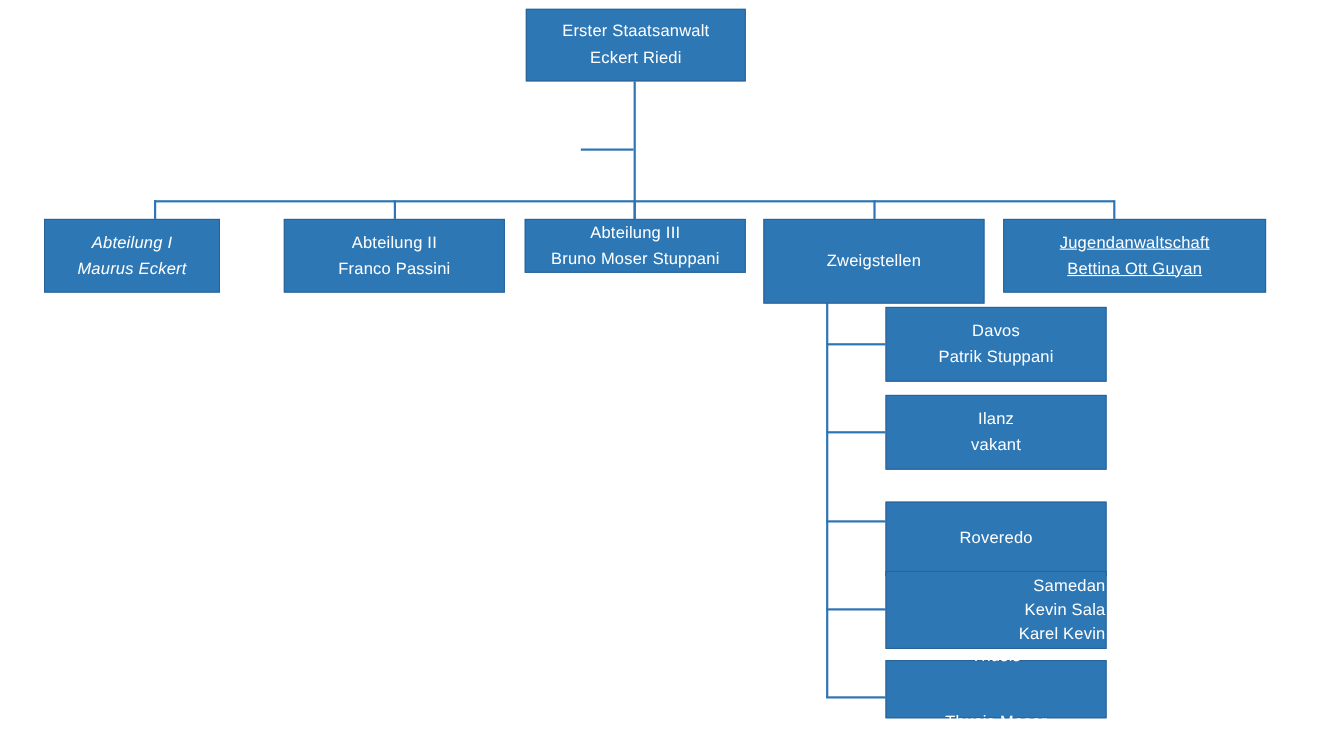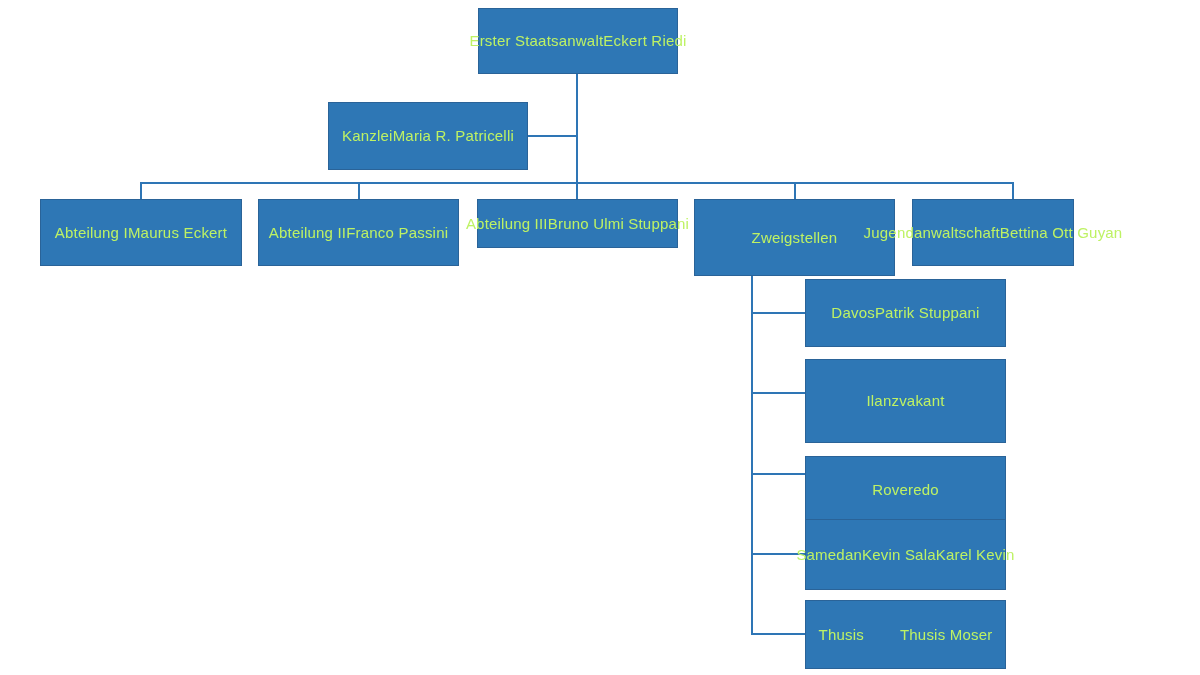--- a/index.html
+++ b/index.html
@@ -9,32 +9,32 @@
     width: 1200px;
     height: 675px;
     background: #ffffff;
     overflow: hidden;
     font-family: "Liberation Sans", sans-serif;
   }
   .box {
     position: absolute;
     background: #2e77b5;
     border: 1.5px solid #2a6398;
-    color: #bef264;
+    color: #ffffff;
     display: flex;
-    flex-direction: row;
+    flex-direction: column;
     align-items: center;
     justify-content: center;
     text-align: center;
     font-size: 15px;
     line-height: 24px;
     letter-spacing: 0.2px;
     z-index: 2;
   }
-  .box.tight { line-height: 22px; }
+  .box.tight { line-height: 22px; align-items: flex-end; }
   .box span { display: block; white-space: nowrap; }
   .line {
     position: absolute;
     background: #2e75b5;
     z-index: 1;
   }
   .hline { height: 1.5px; }
   .vline { width: 1.5px; }
 </style>
 </head>
@@ -55,59 +55,55 @@
   <div class="line hline" style="left:751px; top:392px; width:54px;"></div>
   <div class="line hline" style="left:751px; top:473px; width:54px;"></div>
   <div class="line hline" style="left:751px; top:553px; width:54px;"></div>
   <div class="line hline" style="left:751px; top:633px; width:54px;"></div>
 
   <div class="box" style="left:478px; top:8px; width:200px; height:66px;">
     <span>Erster Staatsanwalt</span>
     <span>Eckert Riedi</span>
   </div>
 
-  <div class="box" style="left:328px; top:102px; width:200px; height:68px;">
-    <span>Kanzlei</span>
-    <span>Maria R. Patricelli</span>
-  </div>
 
-  <div class="box" style="left:40px; top:199px; width:202px; height:67px;">
+  <div class="box" style="left:40px; top:199px; width:160px; height:67px;font-style:italic;">
     <span>Abteilung I</span>
     <span>Maurus Eckert</span>
   </div>
   <div class="box" style="left:258px; top:199px; width:201px; height:67px;">
     <span>Abteilung II</span>
     <span>Franco Passini</span>
   </div>
   <div class="box" style="left:477px; top:199px; width:201px; height:49px;">
     <span>Abteilung III</span>
-    <span>Bruno Ulmi Stuppani</span>
+    <span>Bruno Moser Stuppani</span>
   </div>
   <div class="box" style="left:694px; top:199px; width:201px; height:77px;">
     <span>Zweigstellen</span>
   </div>
-  <div class="box" style="left:912px; top:199px; width:162px; height:67px;">
+  <div class="box" style="left:912px; top:199px; width:239px; height:67px;text-decoration:underline;">
     <span>Jugendanwaltschaft</span>
     <span>Bettina Ott Guyan</span>
   </div>
 
   <div class="box" style="left:805px; top:279px; width:201px; height:68px;">
     <span>Davos</span>
     <span>Patrik Stuppani</span>
   </div>
-  <div class="box" style="left:805px; top:359px; width:201px; height:84px;">
+  <div class="box" style="left:805px; top:359px; width:201px; height:68px;">
     <span>Ilanz</span>
     <span>vakant</span>
   </div>
   <div class="box" style="left:805px; top:440px; width:201px; height:68px;margin-top:16px;">
     <span>Roveredo</span>
   </div>
   <div class="box tight" style="left:805px; top:519px; width:201px; height:71px;">
     <span>Samedan</span>
     <span>Kevin Sala</span>
     <span>Karel Kevin</span>
   </div>
-  <div class="box" style="left:805px; top:600px; width:201px; height:69px;gap:36px;">
+  <div class="box" style="left:805px; top:600px; width:201px; height:53px;gap:36px;">
     <span>Thusis</span>
     <span>Thusis Moser</span>
   </div>
 
 </div>
 
 </body></html>

